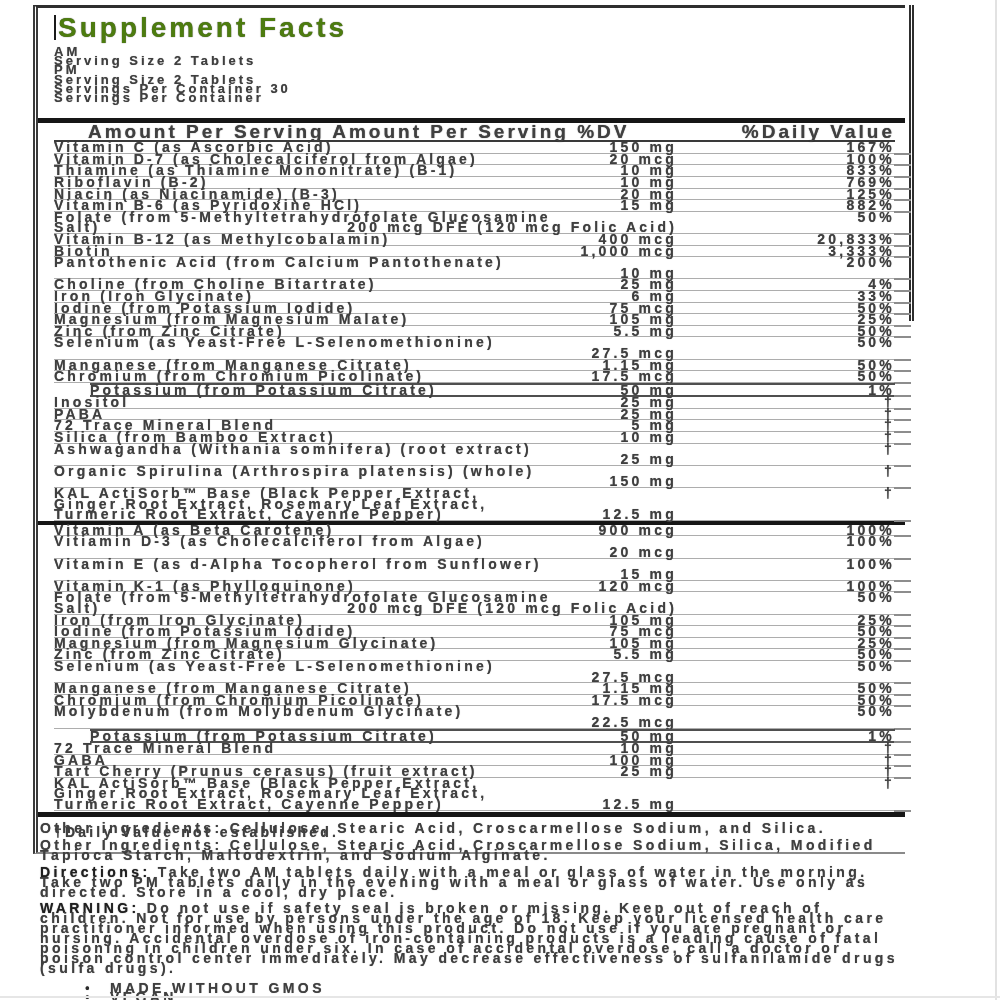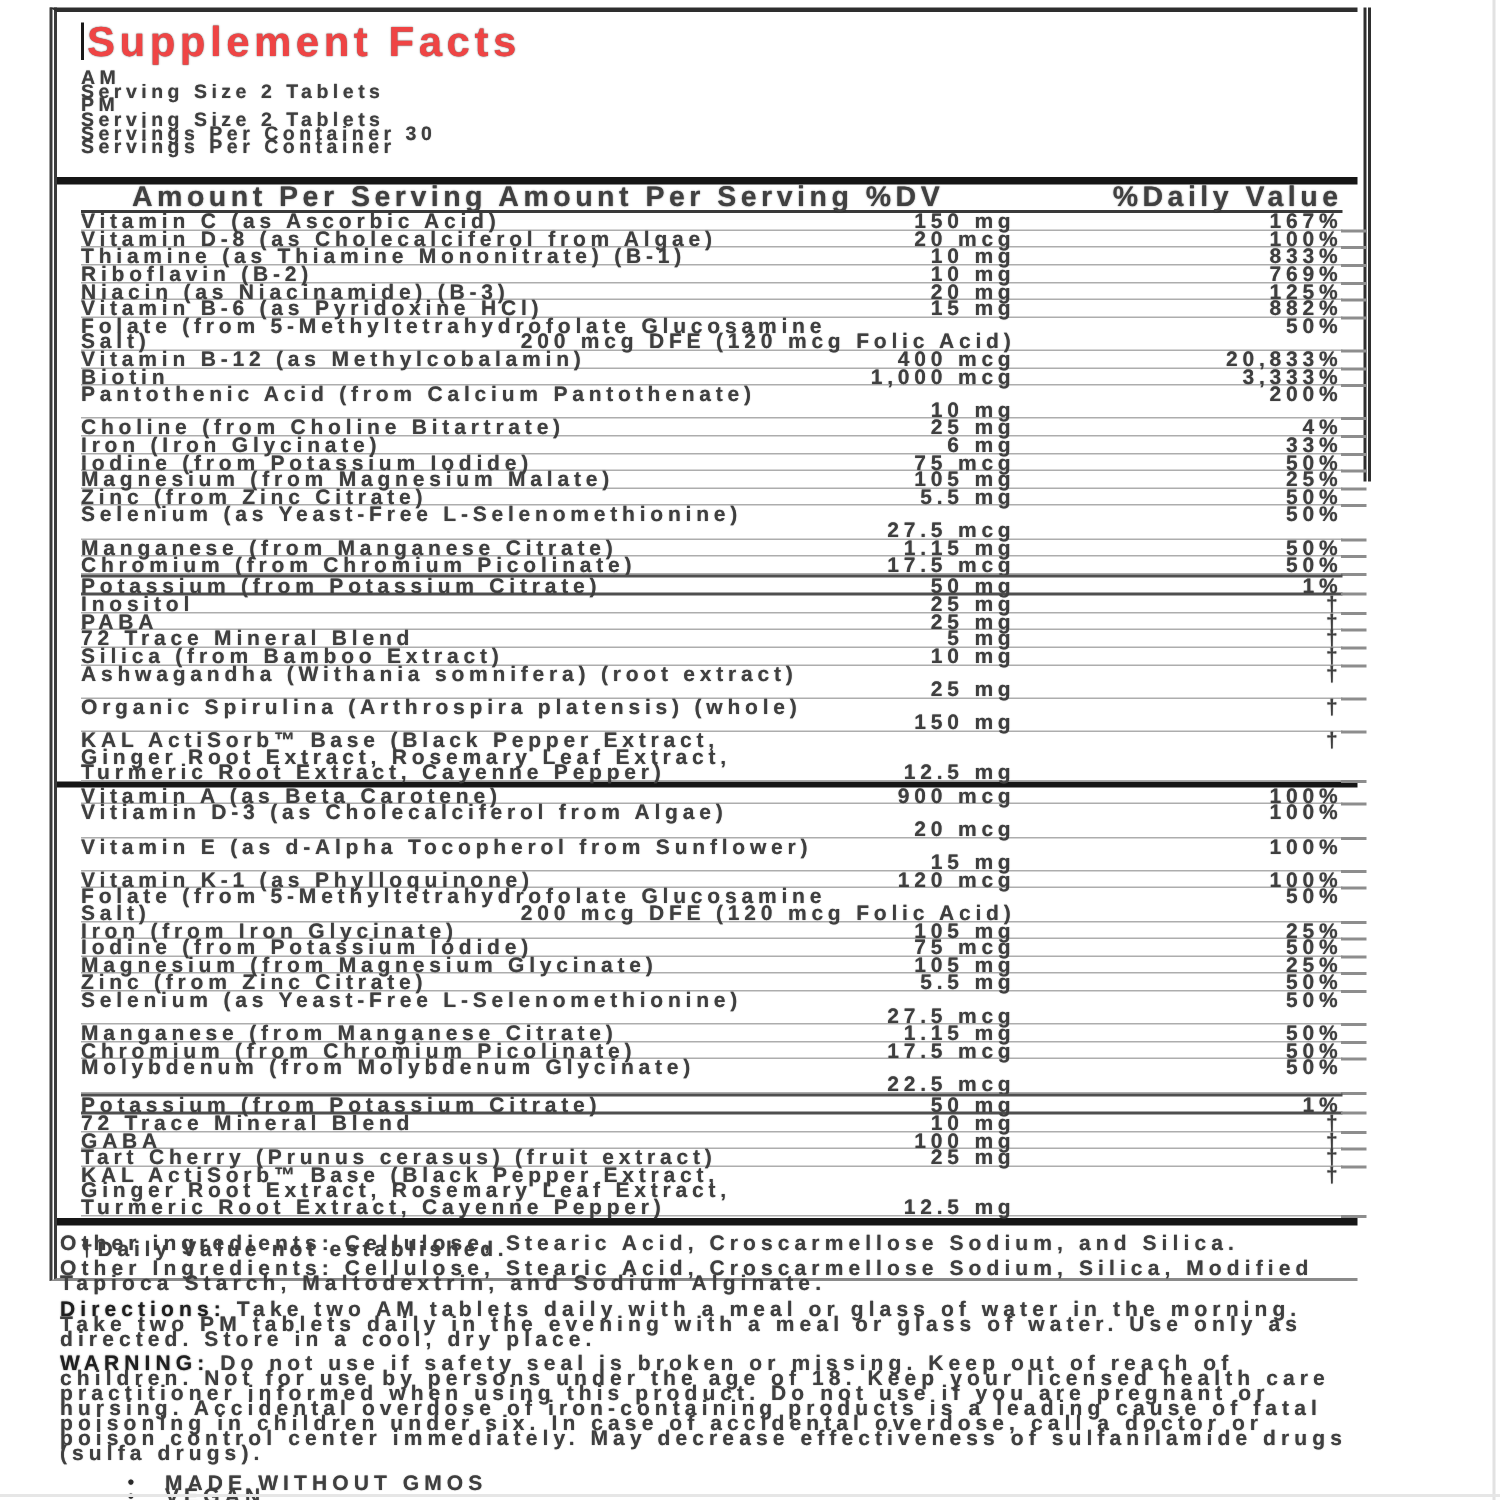--- a/index.html
+++ b/index.html
@@ -22,21 +22,21 @@
     padding:5px 10px 4px 16px;
   }
   .right-edge {
     position:absolute; top:-3px; right:-9px; height:316px; width:0;
     border-left:5px double #2e2e2e;
   }
 
   .title-row { display:flex; align-items:flex-start; margin:2px 0 7px 0; }
   .cursor-bar { width:2px; height:25px; background:#1a1a1a; margin-right:2px; }
   .title {
-    font-size:28px; line-height:25px; letter-spacing:3px; color:#ef4444;
+    font-size:28px; line-height:25px; letter-spacing:3px; color:#4d7c0f;
     text-shadow:0 0 1px rgba(20,20,20,0.8);
   }
 
   .serving { margin:4px 0 16px 0; }
   .sv-line { font-size:13px; line-height:9.2px; letter-spacing:3px; white-space:nowrap; }
 
   .bar { height:5px; background:#161616; margin:1px -10px 0 -16px; }
   .bar.mid { height:4px; margin:0 -10px 0 -16px; }
 
   .header-row {
@@ -51,21 +51,21 @@
     position:relative; border-bottom:1px solid #adadad;
     font-size:14px; line-height:10.6px; letter-spacing:3.2px;
   }
   .row::after {
     content:""; position:absolute; right:-16px; bottom:-2px;
     width:17px; height:2px; background:#8d8d8d;
   }
   .row .name { display:block; white-space:pre-line; padding-right:248px; min-height:10.6px; }
   .row .amt { position:absolute; right:218px; bottom:0; white-space:nowrap; }
   .row .dv  { position:absolute; right:0; top:0; white-space:nowrap; }
-  .row.strong { border-top:2px solid #4f4f4f; border-bottom:2px solid #4f4f4f; }
+  .row.strong { border-top:2px solid #4f4f4f; border-bottom:2px solid #4f4f4f;margin-left:36px; }
 
   .footnote { font-size:14px; letter-spacing:3.2px; padding:7px 0 8px 0; }
 
   .lower { position:absolute; left:40px; top:824px; width:872px; }
   .lower .block { margin-bottom:7px; font-size:14px; line-height:9.9px; letter-spacing:3.4px; }
   .lower .lead { color:#1f1f1f; text-shadow:0 0 1px rgba(20,20,20,0.8);margin-top:44px; }
 
   .badges { margin-top:10px; padding-left:28px; }
   .badge-item { display:flex; align-items:center; font-size:14px; line-height:9.3px; letter-spacing:3.4px; }
   .badge-item .dot { font-size:12px; width:42px; text-align:center; color:#2a2a2a; }
@@ -97,21 +97,21 @@
     <span class="hdr-right">%Daily Value</span>
   </div>
 
   <div class="rows">
       <div class="row">
         <span class="name">Vitamin C (as Ascorbic Acid)</span>
         <span class="amt">150 mg</span>
         <span class="dv">167%</span>
       </div>
       <div class="row">
-        <span class="name">Vitamin D-8 (as Cholecalciferol from Algae)</span>
+        <span class="name">Vitamin D-7 (as Cholecalciferol from Algae)</span>
         <span class="amt">20 mcg</span>
         <span class="dv">100%</span>
       </div>
       <div class="row">
         <span class="name">Thiamine (as Thiamine Mononitrate) (B-1)</span>
         <span class="amt">10 mg</span>
         <span class="dv">833%</span>
       </div>
       <div class="row">
         <span class="name">Riboflavin (B-2)</span>

